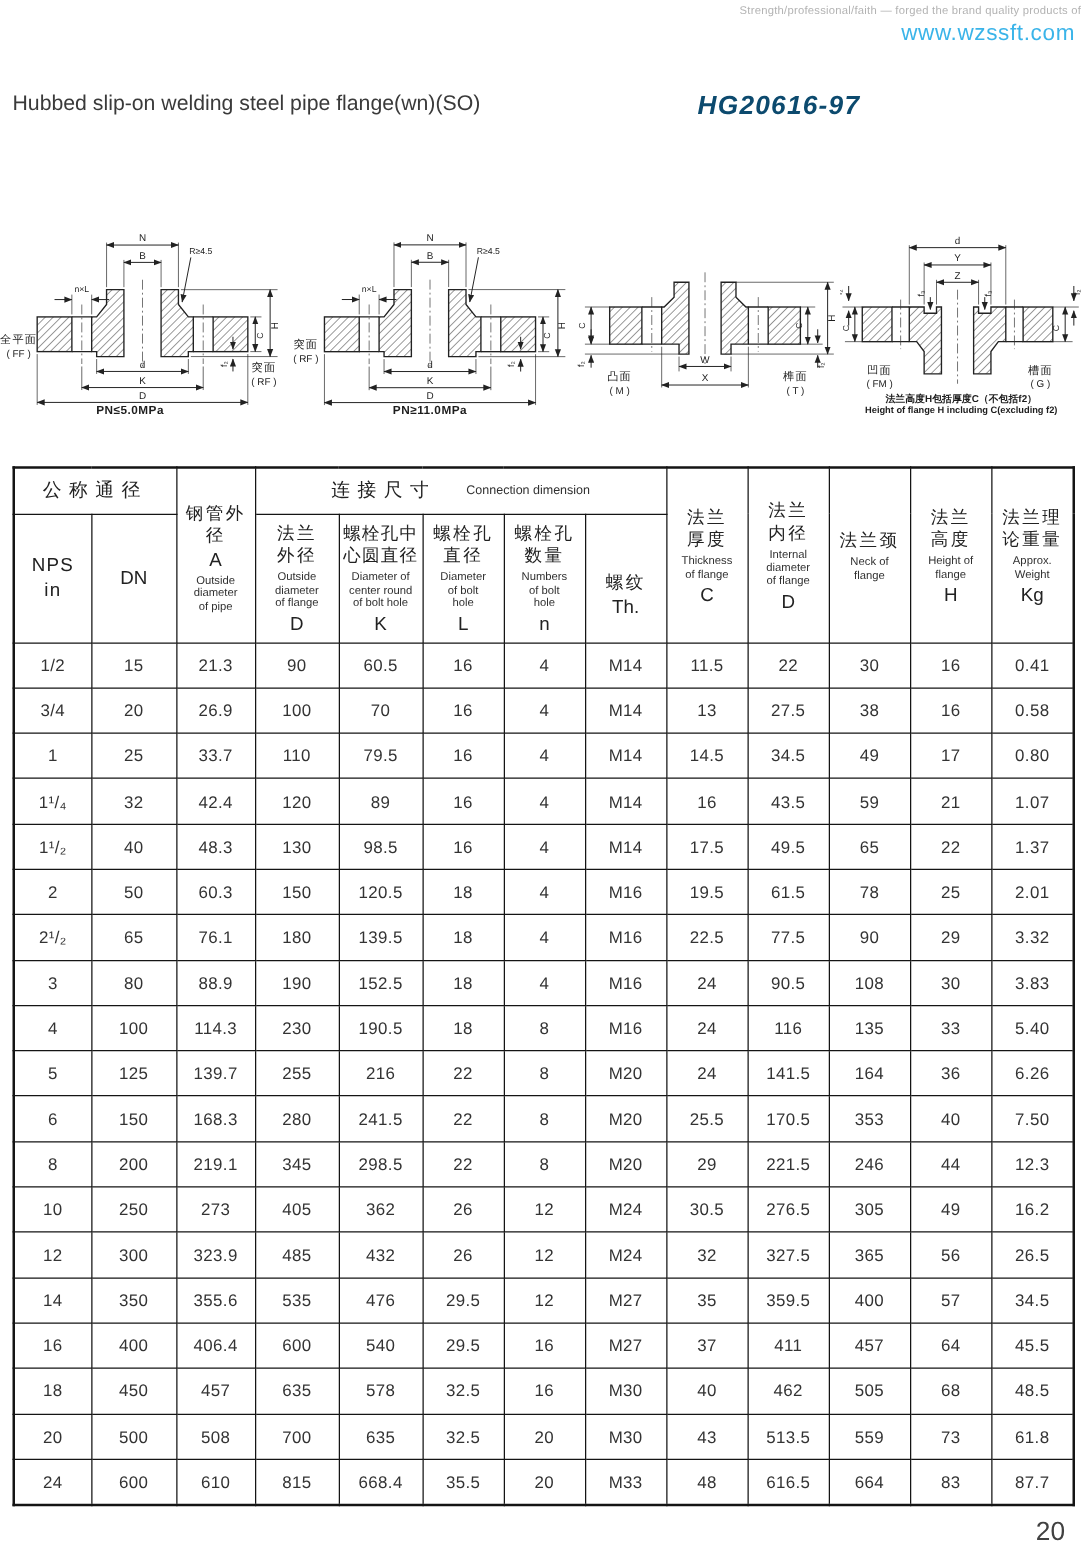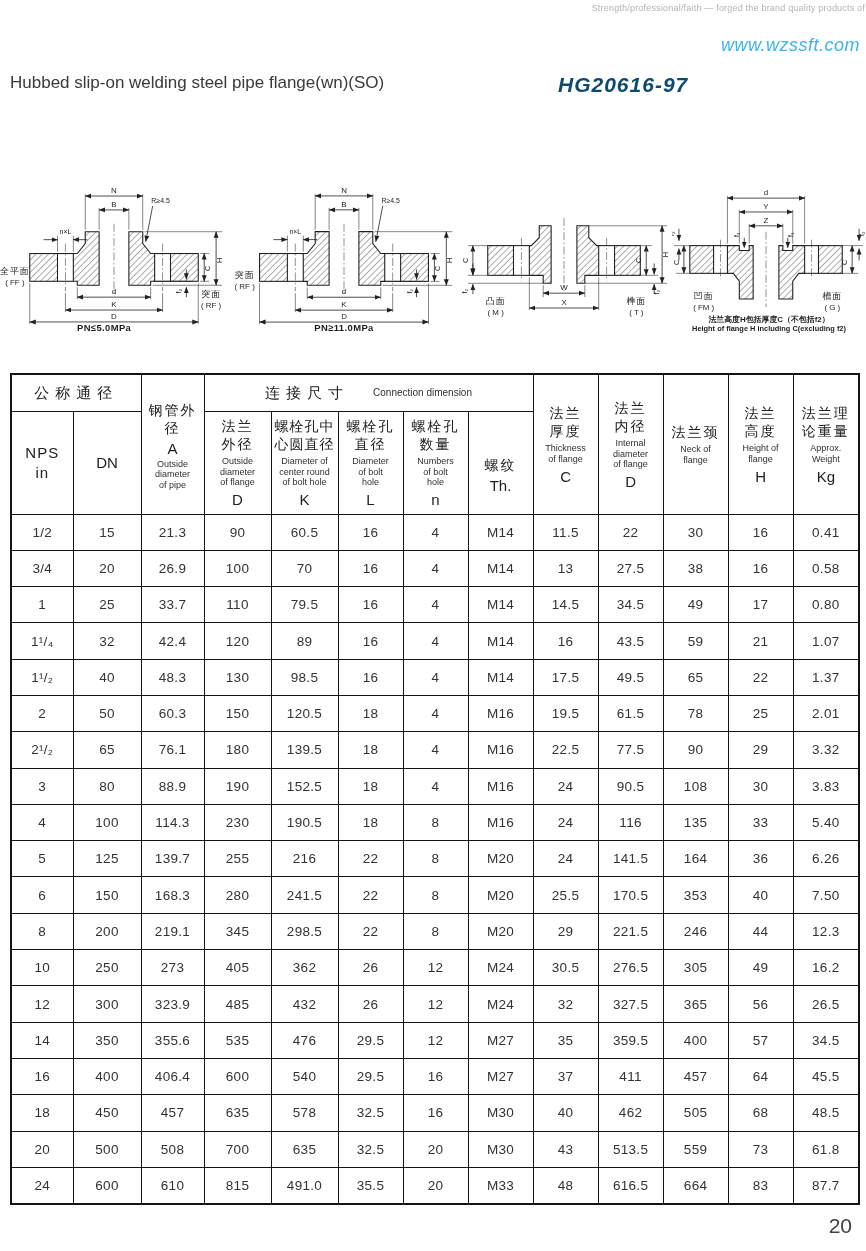--- a/index.html
+++ b/index.html
@@ -1,20 +1,20 @@
 <!DOCTYPE html>
 <html><head>
 <meta charset="utf-8">
 <style>
   html,body{margin:0;padding:0;background:#ffffff;}
   body{font-family:"Liberation Sans",sans-serif;}
   .page{position:relative;width:866px;height:1251px;background:#fff;overflow:hidden;}
 
   .tagline{position:absolute;top:3px;right:1px;font-size:9px;color:#b3b3b3;letter-spacing:.2px;white-space:nowrap;}
-  .website{position:absolute;top:16px;right:6px;font-size:18px;color:#3ab4e9;font-style:italic;letter-spacing:.5px;margin-top:19px;}
+  .website{position:absolute;top:16px;right:6px;font-size:18px;color:#3ab4e9;letter-spacing:.5px;}
   .title{position:absolute;top:27px;left:10px;font-size:29px;color:#2c2c2c;white-space:nowrap;letter-spacing:.2px;}
   .subtitle{position:absolute;top:73px;left:10px;font-size:17px;color:#3a3a3a;}
   .standard{position:absolute;top:73px;left:558px;font-size:21px;font-weight:bold;font-style:italic;color:#0c4a6e;letter-spacing:1px;}
   .pagenum{position:absolute;top:1214px;right:14px;font-size:21px;color:#414141;}
 
   .diagrams{position:absolute;top:182px;left:0;width:866px;height:152px;display:flex;}
   .diagrams svg{flex:none;}
   svg text{font-family:"Liberation Sans",sans-serif;fill:#1d1d1d;}
   .dt{font-size:8px;}
   .dts{font-size:7px;}
@@ -701,21 +701,21 @@
             <td>513.5</td>
             <td>559</td>
             <td>73</td>
             <td>61.8</td>
           </tr>
           <tr>
             <td>24</td>
             <td>600</td>
             <td>610</td>
             <td>815</td>
-            <td>491.0</td>
+            <td>668.4</td>
             <td>35.5</td>
             <td>20</td>
             <td>M33</td>
             <td>48</td>
             <td>616.5</td>
             <td>664</td>
             <td>83</td>
             <td>87.7</td>
           </tr>
         </tbody>

